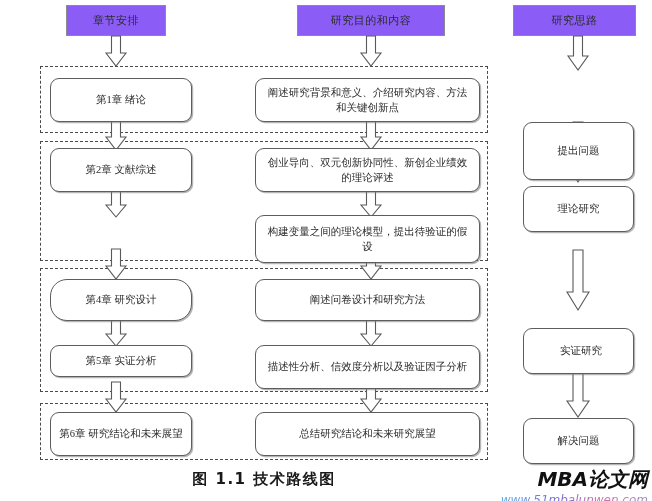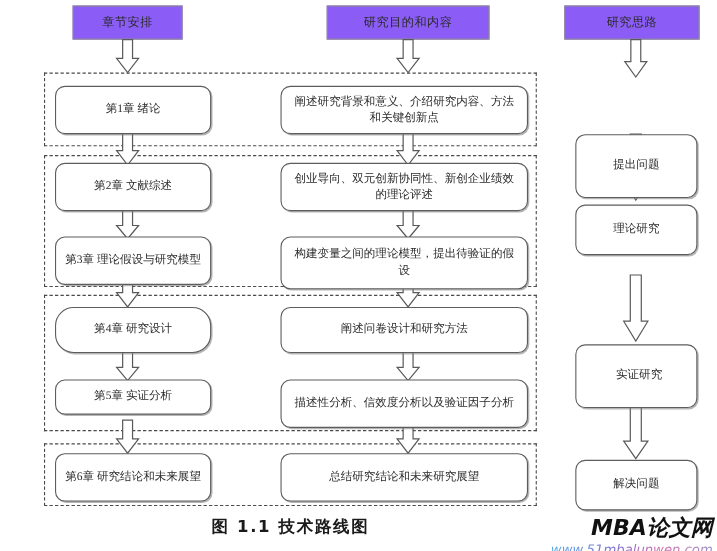--- a/index.html
+++ b/index.html
@@ -170,23 +170,20 @@
   <svg class="abs blk-arrow" style="left:565px; top:369px; width:26px; height:50px;" viewBox="0 0 26 50">
     <path d="M8 0 L18 0 L18 32 L24 32 L13 48 L2 32 L8 32 Z" fill="#ffffff" stroke="#595959" stroke-width="1.1"></path>
   </svg>
 
   <div class="abs node-box" style="left:50px; top:78px; width:142px; height:44px;">
     <span>第1章  绪论</span>
   </div>
   <div class="abs node-box" style="left:50px; top:148px; width:142px; height:44px;">
     <span>第2章  文献综述</span>
   </div>
-  <div class="abs node-box" style="left:50px; top:215px; width:142px; height:44px;">
-    <span>第3章  理论假设与研究模型</span>
-  </div>
   <div class="abs node-box" style="left:50px; top:279px; width:142px; height:42px;border-radius:17px;">
     <span>第4章  研究设计</span>
   </div>
   <div class="abs node-box" style="left:50px; top:345px; width:142px; height:32px;">
     <span>第5章  实证分析</span>
   </div>
   <div class="abs node-box" style="left:50px; top:412px; width:142px; height:44px;">
     <span>第6章  研究结论和未来展望</span>
   </div>
 
@@ -208,21 +205,21 @@
   <div class="abs node-box" style="left:255px; top:412px; width:225px; height:44px;">
     <span>总结研究结论和未来研究展望</span>
   </div>
 
   <div class="abs node-box" style="left:523px; top:74px; width:111px; height:58px;margin-top:48px;">
     <span>提出问题</span>
   </div>
   <div class="abs node-box" style="left:523px; top:186px; width:111px; height:46px;">
     <span>理论研究</span>
   </div>
-  <div class="abs node-box" style="left:523px; top:313px; width:111px; height:58px;padding-left:13px;">
+  <div class="abs node-box" style="left:523px; top:328px; width:111px; height:46px;padding-left:13px;">
     <span>实证研究</span>
   </div>
   <div class="abs node-box" style="left:523px; top:418px; width:111px; height:46px;">
     <span>解决问题</span>
   </div>
 
   <div class="abs caption" style="left:40px; top:470px; width:448px;">图 1.1  技术路线图</div>
 
   <div class="abs" style="left:492px; top:466px; width:156px;">
     <div class="wm-main">MBA论文网</div>

